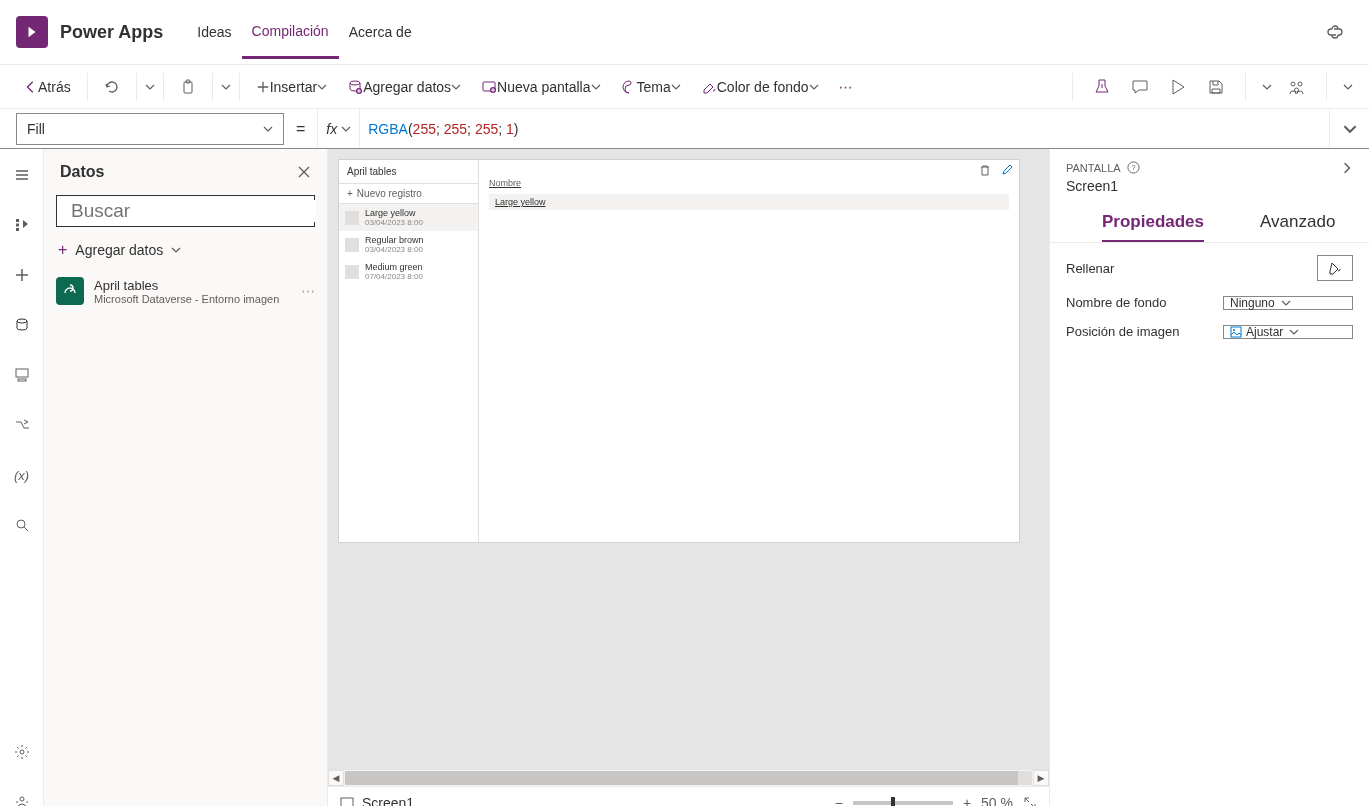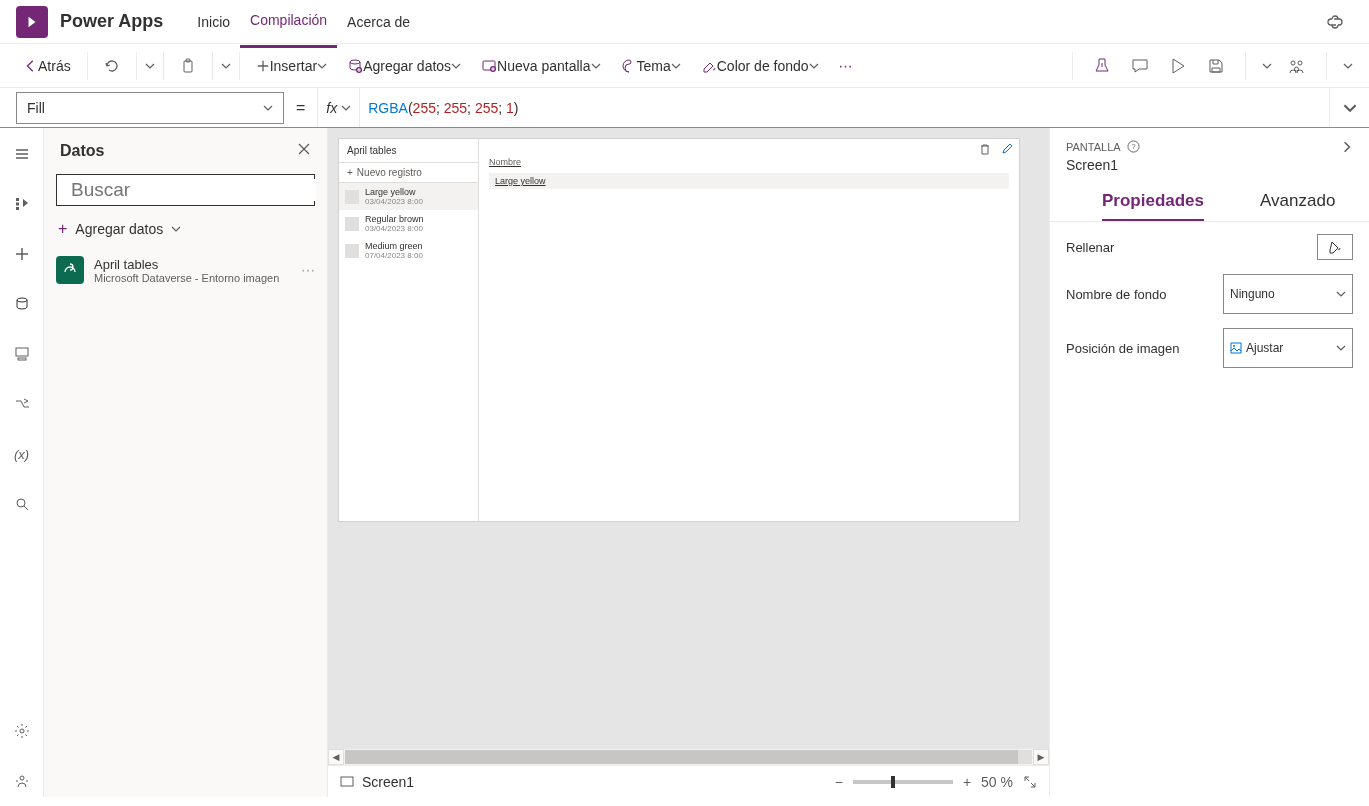--- a/index.html
+++ b/index.html
@@ -1,18 +1,18 @@
 <!DOCTYPE html>
 <html><head>
 <meta charset="utf-8">
 <style>
 * { margin: 0; padding: 0; box-sizing: border-box; font-family: "Segoe UI", sans-serif; }
 body { width: 1369px; height: 806px; background: #fff; overflow: hidden; font-size: 14px; color: #323130; }
 
-.header { height: 44px; display: flex; align-items: center; padding: 0 16px; border-bottom: 1px solid #edebe9; }
+.header { height: 65px; display: flex; align-items: center; padding: 0 16px; border-bottom: 1px solid #edebe9; }
 .logo { width: 32px; height: 32px; background: #742774; border-radius: 4px; display: flex; align-items: center; justify-content: center; margin-right: 12px; color: #fff; }
 .app-title { font-size: 18px; font-weight: 600; margin-right: 24px; }
 .header-tab { padding: 0 10px; height: 53px; display: flex; align-items: center; font-size: 14px; color: #323130; cursor: pointer; }
 .header-tab.active { color: #742774; border-bottom: 3px solid #742774; }
 .header-right { margin-left: auto; padding-right: 8px; color: #605e5c; }
 
 .toolbar { height: 44px; display: flex; align-items: center; padding: 0 16px; border-bottom: 1px solid #edebe9; gap: 4px; }
 .tb-btn { display: flex; align-items: center; padding: 4px 8px; cursor: pointer; color: #323130; border-radius: 2px; }
 .chev { width: 10px; height: 10px; color: #605e5c; }
 .sep { width: 1px; height: 28px; background: #edebe9; margin: 0 4px; }
@@ -31,21 +31,21 @@
 
 .body-row { display: flex; height: calc(806px - 53px - 44px - 40px); }
 
 .rail { width: 44px; border-right: 1px solid #edebe9; display: flex; flex-direction: column; align-items: center; padding-top: 10px; gap: 18px; }
 .rail-item { width: 32px; height: 32px; display: flex; align-items: center; justify-content: center; color: #605e5c; cursor: pointer; border-radius: 2px; }
 .rail-item.active { background: #fff; position: relative; }
 .rail-item.active::before { content: ""; position: absolute; left: -6px; top: 4px; bottom: 4px; width: 3px; background: transparent; }
 .rail-spacer { flex: 1; }
 
 .datos-panel { width: 284px; border-right: 1px solid #edebe9; background: #faf9f8; display: flex; flex-direction: column; }
-.datos-head { display: flex; align-items: flex-start; padding: 14px 16px 10px; }
+.datos-head { display: flex; align-items: center; padding: 14px 16px 10px; }
 .datos-title { font-size: 16px; font-weight: 600; flex: 1; }
 .close-x { color: #605e5c; cursor: pointer; }
 .search-box { margin: 4px 12px; border: 1px solid #323130; height: 32px; display: flex; align-items: center; padding: 0 8px; gap: 6px; background: #fff; }
 .search-box input { border: none; outline: none; flex: 1; font-size: 19px; }
 .add-data { margin: 6px 12px; display: flex; align-items: center; gap: 8px; cursor: pointer; padding: 4px 2px; }
 .plus-i { color: #742774; font-size: 16px; }
 .ds-item { display: flex; align-items: center; gap: 10px; padding: 8px 12px; cursor: pointer; }
 .ds-icon { width: 28px; height: 28px; background: #0b6a4f; border-radius: 4px; display: flex; align-items: center; justify-content: center; color: #fff; font-size: 14px; }
 .ds-text .line1 { font-size: 13px; }
 .ds-text .line2 { font-size: 11px; color: #605e5c; }
@@ -78,36 +78,36 @@
 .slider .handle { position: absolute; left: 38%; top: -4px; width: 4px; height: 12px; background: #323130; }
 
 .props { width: 320px; border-left: 1px solid #edebe9; background: #fff; display: flex; flex-direction: column; }
 .props-head { padding: 12px 16px 4px; display: flex; align-items: center; color: #605e5c; font-size: 11px; }
 .props-screen { padding: 0 16px 10px; font-size: 14px; }
 .props-tabs { display: flex; gap: 20px; padding: 0 16px; border-bottom: 1px solid #edebe9; }
 .ptab { padding: 8px 0; font-size: 17px; cursor: pointer; margin-left: 36px; }
 .ptab.active { color: #742774; border-bottom: 2px solid #742774; font-weight: 600; }
 .prop-list { padding: 12px 16px; display: flex; flex-direction: column; gap: 14px; }
 .prop-row { display: flex; align-items: center; justify-content: space-between; font-size: 13px; }
-.prop-control { border: 1px solid #8a8886; height: 40px; display: flex; align-items: center; padding: 0 6px; min-width: 130px; justify-content: space-between; gap: 6px; font-size: 12px; }
+.prop-control { border: 1px solid #8a8886; height: 14px; display: flex; align-items: center; padding: 0 6px; min-width: 130px; gap: 6px; font-size: 12px; }
 .fill-btn { width: 36px; height: 26px; border: 1px solid #8a8886; display: flex; align-items: center; justify-content: center; }
 
 svg { display: block; }
 </style>
 </head>
 <body>
 
 <div class="header">
   <div class="logo">
     <svg width="14" height="14" viewBox="0 0 16 16">
         <path d="M4 2 L12 8 L4 14 Z" fill="#fff"></path>
       </svg>
   </div>
   <div class="app-title">Power Apps</div>
-  <div class="header-tab">Inicio</div>
+  <div class="header-tab">Ideas</div>
   <div class="header-tab active">Compilación</div>
   <div class="header-tab">Acerca de</div>
   <div class="header-right">
     <svg width="20" height="20" viewBox="0 0 20 20">
         <path d="M7 7 a3 3 0 0 1 6 0 M7 13 a3 3 0 0 0 6 0 M9 7 h5 a3 3 0 0 1 0 6 h-1 M11 13 h-5 a3 3 0 0 1 0-6 h1" stroke="#605e5c" stroke-width="1.3" fill="none"></path>
       </svg>
   </div>
 </div>
 
 <div class="toolbar">

